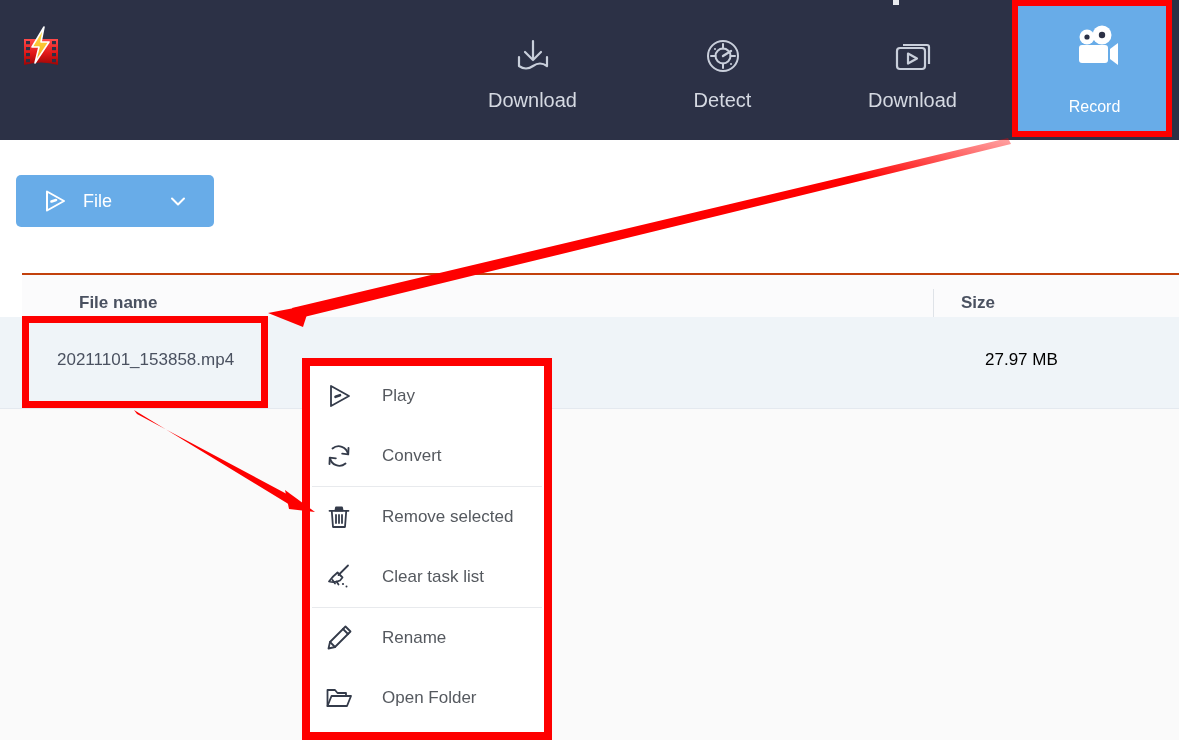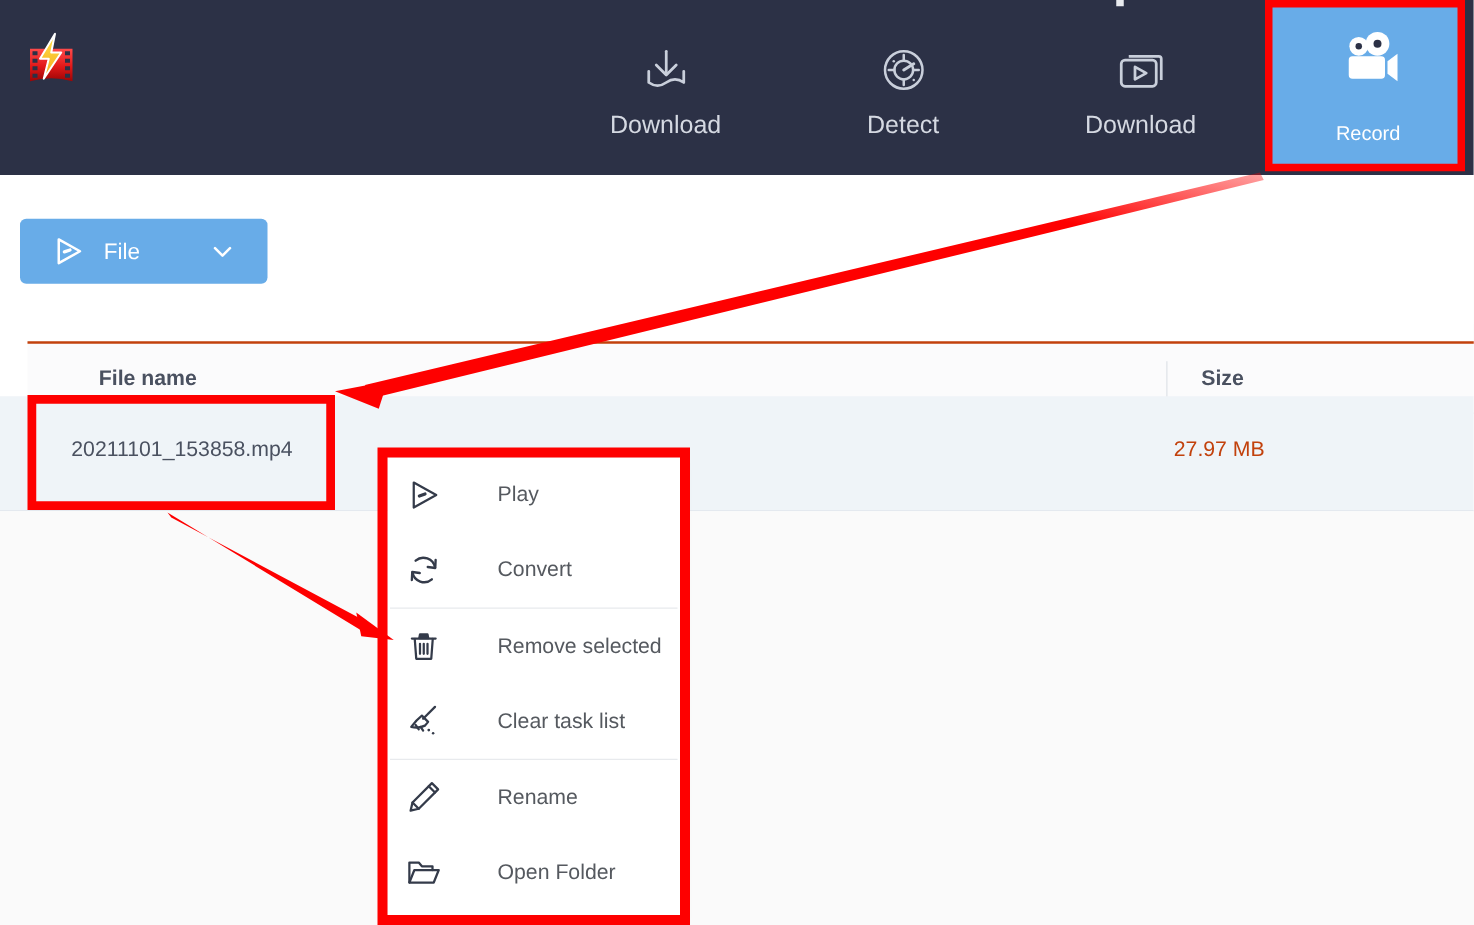--- a/index.html
+++ b/index.html
@@ -220,23 +220,23 @@
     cursor: pointer;
   }
   .td-filename {
     position: absolute;
     left: 57px; top: 33px;
     font-size: 17px;
     color: #4a5160;
   }
   .td-size {
     position: absolute;
-    left: 939px; top: 33px;
+    left: 985px; top: 33px;
     font-size: 17px;
-    color: #c2410c;
+    color: #000000;
   }
 
   .table-body-bg {
     position: absolute;
     left: 0; top: 409px;
     width: 1179px;
     height: 331px;
     background: #fafafa;
   }
 
@@ -272,21 +272,21 @@
   .menu-item .mi-icon {
     margin-left: 12px;
     width: 34px;
     height: 34px;
     display: flex;
     align-items: center;
     justify-content: center;
     flex: 0 0 auto;
   }
   .menu-item .mi-label {
-    margin-left: 42px;
+    margin-left: 26px;
     font-size: 17px;
     color: #55595f;
     white-space: nowrap;
   }
   .menu-sep {
     height: 1px;
     margin: 0 2px;
     background: #e8eaed;
   }
 

